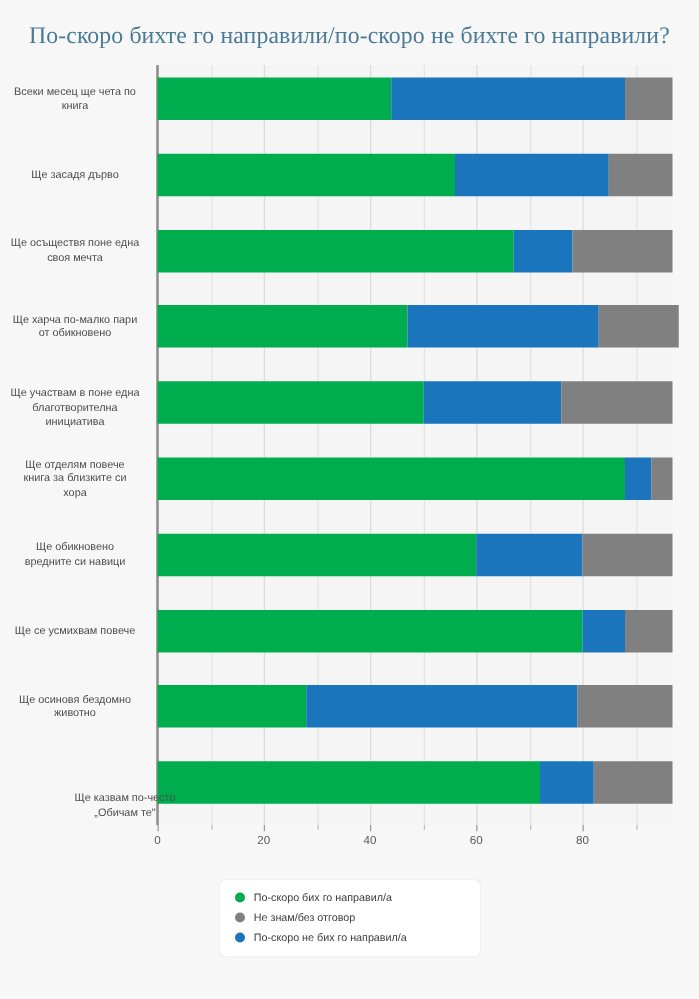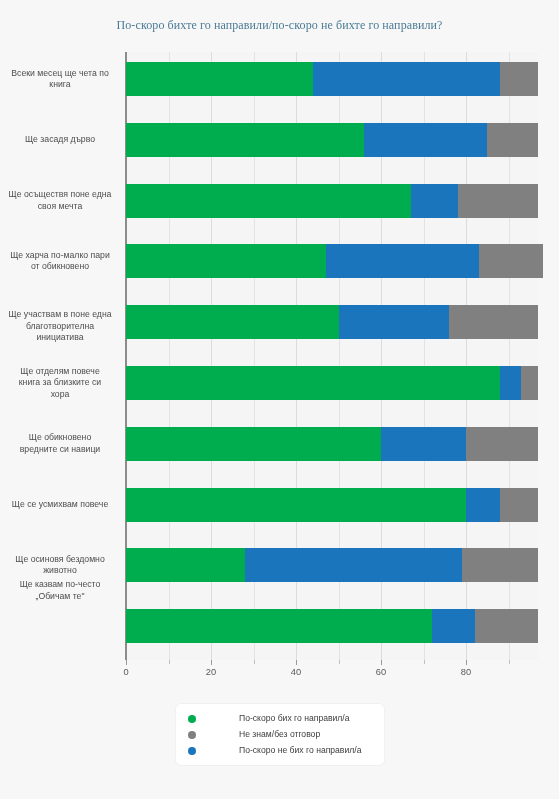--- a/index.html
+++ b/index.html
@@ -20,21 +20,21 @@
     background: #f7f7f7;
     box-sizing: border-box;
   }
   #chart-title {
     position: absolute;
     left: 0;
     top: 18px;
     width: 559px;
     text-align: center;
     font-family: "Liberation Serif", serif;
-    font-size: 12px;
+    font-size: 19px;
     color: #4a7b96;
     letter-spacing: 0.1px;
     white-space: nowrap;
   }
   
   #plot-area {
     position: absolute;
     left: 126px;
     top: 52px;
     width: 412px;
@@ -109,26 +109,25 @@
     top: 704px;
     width: 208px;
     background: #ffffff;
     border-radius: 5px;
     padding: 9px 12px 10px 12px;
     box-sizing: border-box;
     box-shadow: 0 0 0 1px #f0f0f0;
   }
   .legend-item {
     display: flex;
-    align-items: flex-end;
+    align-items: center;
     margin-bottom: 6px;
     font-size: 8.6px;
     color: #3d3d3d;
     white-space: nowrap;
-    gap: 36px;
   }
   .legend-item:last-child { margin-bottom: 0; }
   .legend-dot {
     width: 8px;
     height: 8px;
     border-radius: 50%;
     margin-right: 7px;
     flex: 0 0 auto;
   }
 </style>
@@ -235,21 +234,21 @@
         <div>Ще обикновено</div>
         <div>вредните си навици</div>
       </div>
       <div class="cat-label" style="top: 498.85px;">
         <div>Ще се усмихвам повече</div>
       </div>
       <div class="cat-label" style="top: 553.9px;">
         <div>Ще осиновя бездомно</div>
         <div>животно</div>
       </div>
-      <div class="cat-label" style="top: 579px;">
+      <div class="cat-label" style="top: 633px; padding-left: 40px;">
         <div>Ще казвам по-често</div>
         <div>„Обичам те"</div>
       </div>
     </div>
 
   <div class="tick-wrap" id="tick-wrap">
       <div class="tick-mark" style="left: 126px;"></div>
       <div class="tick-mark minor" style="left: 168.5px;"></div>
       <div class="tick-mark" style="left: 211px;"></div>
       <div class="tick-mark minor" style="left: 253.5px;"></div>

